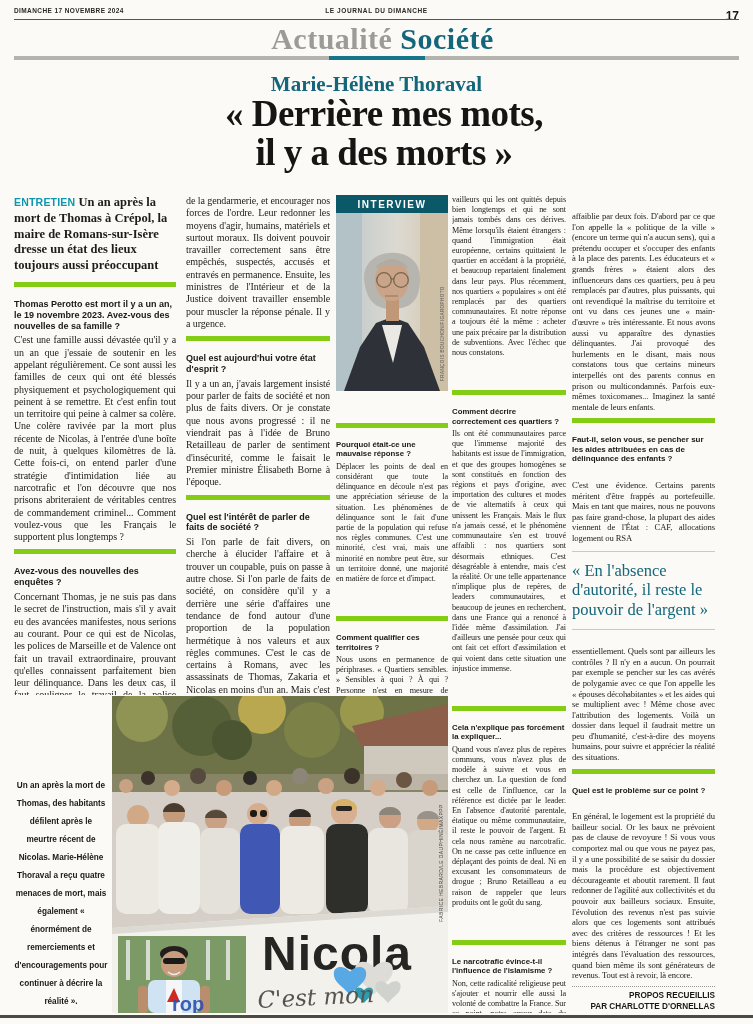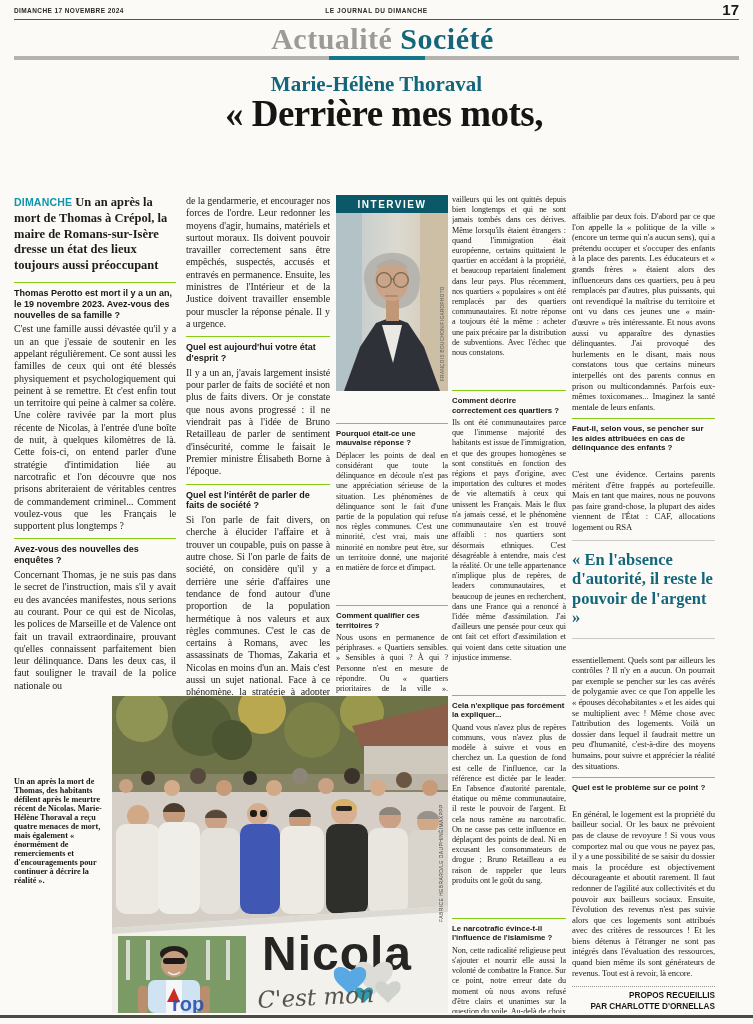--- a/index.html
+++ b/index.html
@@ -4,22 +4,22 @@
 <style>
   html,body{margin:0;padding:0;background:#e8e6e2;}
   .page{position:relative;width:753px;height:1024px;background:#fbfaf7;overflow:hidden;
         font-family:"Liberation Serif",serif;color:#1e1d1b;}
   
   .hdr-date{position:absolute;left:14px;top:7px;font-family:"Liberation Sans",sans-serif;
             font-size:6.5px;font-weight:bold;letter-spacing:.4px;color:#2a2927;}
   .hdr-masthead{position:absolute;left:0;right:0;top:7px;text-align:center;
             font-family:"Liberation Sans",sans-serif;font-size:6.5px;font-weight:bold;
             letter-spacing:.6px;color:#2a2927;}
-  .hdr-page{position:absolute;right:14px;top:1px;font-family:"Liberation Sans",sans-serif;
-            font-size:15px;font-weight:bold;color:#1a1918;}
+  .hdr-page{position:absolute;right:14px;top:9px;font-family:"Liberation Sans",sans-serif;
+            font-size:12px;font-weight:bold;color:#1a1918;}
   .hdr-rule{position:absolute;left:14px;right:14px;top:19px;height:1px;background:#56544f;}
   .section-title{position:absolute;left:12px;right:0;top:22px;text-align:center;
             font-size:30px;font-weight:bold;letter-spacing:.5px;}
   .section-title .light{color:#9c9b98;}
   .section-title .dark{color:#14667a;}
   .section-band{position:absolute;left:14px;right:14px;top:56px;height:4px;background:#b5b3ae;}
   .section-band-accent{position:absolute;left:50%;top:56px;width:96px;height:4px;
             margin-left:-48px;background:#15758a;}
   
   .kicker{position:absolute;left:0;right:0;top:72px;text-align:center;
@@ -34,35 +34,35 @@
   #c4{left:452px;width:114px;height:818px;}
   #c5{left:572px;width:143px;height:786px;}
   #c1 .ablock,#c2 .ablock{font-size:10px;line-height:12.3px;}
   #c1 .qblock,#c2 .qblock{font-size:9px;line-height:10.8px;}
   #c3 .ablock,#c4 .ablock{font-size:8.2px;line-height:10.2px;}
   #c3 .qblock,#c4 .qblock{font-size:7.8px;line-height:9.4px;margin-top:32px;}
   #c5 .ablock{font-size:8.6px;line-height:10.6px;margin-top:16px;}
   #c5 .qblock{font-size:8px;line-height:9.6px;}
   .ablock{margin:0 0 2px;text-align:justify;letter-spacing:-.1px;}
   .qblock{font-family:"Liberation Sans",sans-serif;font-weight:bold;color:#1a1918;
-          border-top:1px solid #84cc16;margin:6px 0 3px;padding-top:5px;}
+          border-top:5px solid #84cc16;margin:6px 0 3px;padding-top:12px;}
   .lead{font-size:12.5px;line-height:15.8px;font-weight:bold;margin:0 0 8px;text-align:left;}
   .lead .label{color:#0f95ad;font-family:"Liberation Sans",sans-serif;font-size:10.5px;letter-spacing:.2px;}
-  .pullquote{color:#14667a;font-size:16.5px;line-height:19.5px;font-weight:bold;
+  .pullquote{color:#14667a;font-size:16.5px;line-height:19.5px;font-weight:normal;
           border-top:1px solid #ccc9c2;border-bottom:1px solid #ccc9c2;
           padding:9px 0 10px;margin:7px 0;}
   .byline{position:absolute;left:572px;top:986px;width:143px;border-top:1px dotted #98958f;
           padding-top:4px;text-align:right;font-family:"Liberation Sans",sans-serif;
           font-weight:bold;font-size:8.2px;line-height:10.5px;color:#1a1918;}
   
   .photo-interview{width:120px;height:196px;margin:0 0 7px;}
   .photo-crowd{position:absolute;left:112px;top:696px;width:336px;height:317px;}
-  .caption{position:absolute;left:14px;top:777px;width:94px;text-align:left;
-          font-family:Liberation Serif, serif;font-weight:bold;font-size:8.2px;
-          line-height:9px;color:#1a1918;}
+  .caption{position:absolute;left:14px;top:777px;width:94px;text-align:center;
+          font-family:Liberation Sans, sans-serif;font-weight:bold;font-size:8.2px;
+          line-height:18px;color:#1a1918;}
   .bottom-rule{position:absolute;left:0;right:0;top:1015px;height:3px;background:#4c4a45;}
   svg{display:block;}
 </style>
 </head>
 <body>
 
 <div class="page">
 
   <div class="hdr-date">DIMANCHE 17 NOVEMBRE 2024</div>
   <div class="hdr-masthead">LE JOURNAL DU DIMANCHE</div>
@@ -72,24 +72,25 @@
   <div class="section-title">
     <span class="light">Actualité</span>
     <span class="dark">Société</span>
   </div>
   <div class="section-band"></div>
   <div class="section-band-accent"></div>
 
   <div class="kicker">Marie-Hélène Thoraval</div>
   <div class="headline">
     <span>« Derrière mes mots,</span><br>
+    <span>il y a des morts »</span>
   </div>
 
   <div class="col" id="c1">
-    <p class="lead"><span class="label">DIMANCHE</span><span> Un an après la mort de Thomas à Crépol, la maire de Romans-sur-Isère dresse un état des lieux toujours aussi préoccupant</span></p>
+    <p class="lead"><span class="label">ENTRETIEN</span><span> Un an après la mort de Thomas à Crépol, la maire de Romans-sur-Isère dresse un état des lieux toujours aussi préoccupant</span></p>
     <div>
         <div class="qblock">Thomas Perotto est mort il y a un an, le 19 novembre 2023. Avez-vous des nouvelles de sa famille ?</div>
         <p class="ablock">C'est une famille aussi dévastée qu'il y a un an que j'essaie de soutenir en les appelant régulièrement. Ce sont aussi les familles de ceux qui ont été blessés physiquement et psychologiquement qui peinent à se remettre. Et c'est enfin tout un territoire qui peine à calmer sa colère. Une colère ravivée par la mort plus récente de Nicolas, à l'entrée d'une boîte de nuit, à quelques kilomètres de là. Cette fois-ci, on entend parler d'une stratégie d'intimidation liée au narcotrafic et l'on découvre que nos prisons abriteraient de véritables centres de commandement criminel... Comment voulez-vous que les Français le supportent plus longtemps ?</p>
         <div class="qblock">Avez-vous des nouvelles des enquêtes ?</div>
         <p class="ablock">Concernant Thomas, je ne suis pas dans le secret de l'instruction, mais s'il y avait eu des avancées manifestes, nous serions au courant. Pour ce qui est de Nicolas, les polices de Marseille et de Valence ont fait un travail extraordinaire, prouvant qu'elles connaissent parfaitement bien leur délinquance. Dans les deux cas, il faut souligner le travail de la police nationale ou</p>
       </div>
   </div>
 
   <div class="col" id="c2">
     <div>

